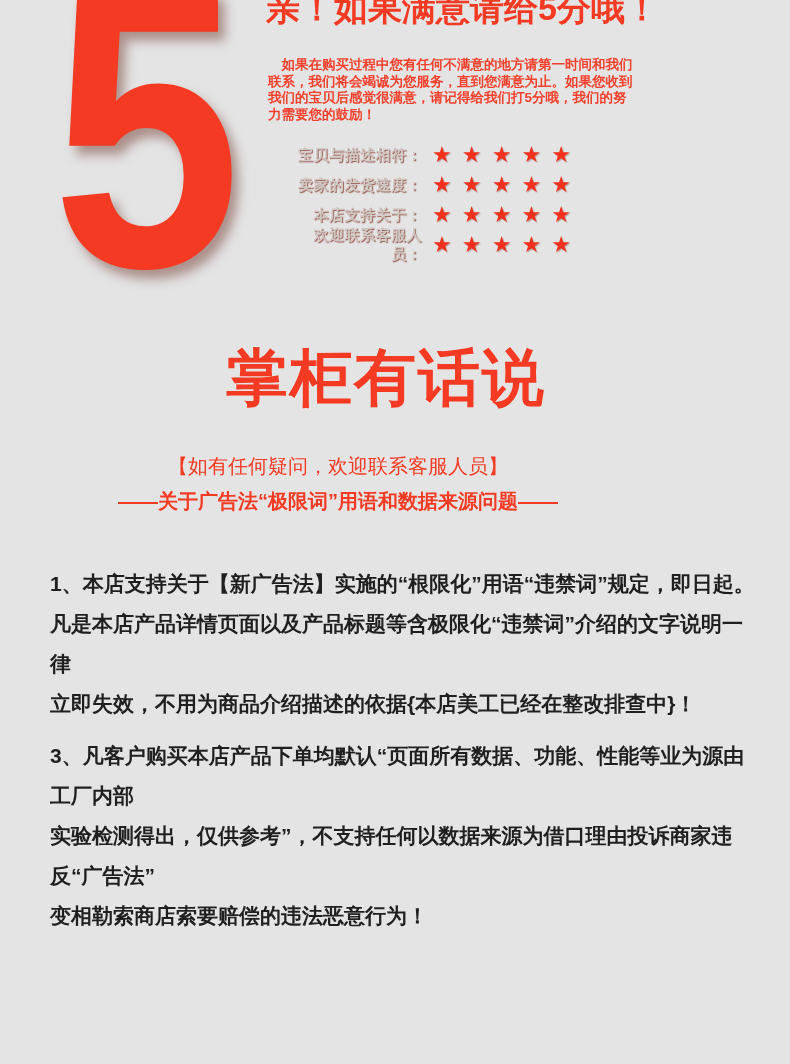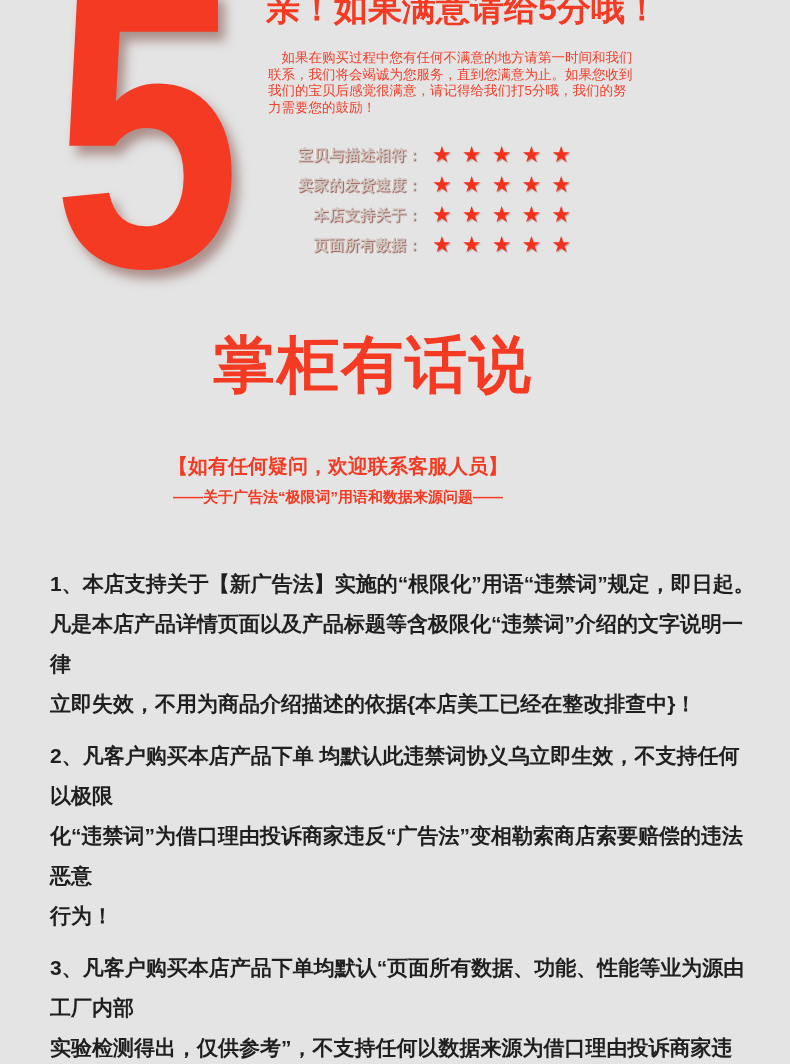--- a/index.html
+++ b/index.html
@@ -18,23 +18,23 @@
     transform:scaleX(0.85);transform-origin:left top;
     text-shadow:8px 9px 12px rgba(115,60,50,0.50);
     user-select:none;
   }
   .hero-title{
     position:absolute;left:266px;top:-14px;margin:0;
     font-size:34px;font-weight:700;color:#f43a22;
     white-space:nowrap;letter-spacing:0;
   }
   .hero-message{
-    position:absolute;left:268px;top:50px;margin:0;
+    position:absolute;left:268px;top:57px;margin:0;
     width:385px;
-    font-size:13.5px;line-height:16.5px;font-weight:400;
+    font-size:13.5px;line-height:16.5px;font-weight:700;
     color:#f2402c;
     white-space:pre-line;
   }
   
   .ratings{position:absolute;left:294px;top:140px;}
   .rating-row{display:flex;align-items:center;height:30px;}
   .rating-label{
     width:128px;text-align:right;
     font-size:15px;font-weight:700;letter-spacing:0.5px;
     color:#cfc8c4;
@@ -43,34 +43,34 @@
   }
   .rating-stars{
     margin-left:10px;
     font-size:22px;line-height:1;color:#f2301c;
     letter-spacing:2px;
     text-shadow:1px 1px 1px rgba(100,30,20,0.35);
     white-space:nowrap;
   }
   
   .shop-title{
-    position:absolute;top:320px;left:0;width:740px;margin:3px;
+    position:absolute;top:320px;left:0;width:740px;margin:16px;
     text-align:center;
     font-size:62px;font-weight:700;color:#f43a22;
     letter-spacing:2px;
   }
   .shop-note1{
     position:absolute;top:453px;left:0;width:676px;margin:0;
     text-align:center;
-    font-size:20px;font-weight:700;color:#f43a22;
+    font-size:20px;font-weight:400;color:#f43a22;
   }
   .shop-note2{
     position:absolute;top:488px;left:0;width:676px;margin:0;
     text-align:center;
-    font-size:15px;font-weight:700;color:#f43a22;
+    font-size:20px;font-weight:700;color:#f43a22;
   }
   
   .legal{
     position:absolute;left:50px;top:552px;width:706px;
     font-size:21px;line-height:40px;font-weight:600;
     color:#1f1f1f;
   }
   .legal p{margin:12px 0 6px;white-space:pre-line;}
 </style>
 </head>
@@ -93,37 +93,34 @@
         </div>
         <div class="rating-row">
           <span class="rating-label">卖家的发货速度：</span>
           <span class="rating-stars">★ ★ ★ ★ ★</span>
         </div>
         <div class="rating-row">
           <span class="rating-label">本店支持关于：</span>
           <span class="rating-stars">★ ★ ★ ★ ★</span>
         </div>
         <div class="rating-row">
-          <span class="rating-label">页面所有数据：</span>
+          <span class="rating-label">欢迎联系客服人员：</span>
           <span class="rating-stars">★ ★ ★ ★ ★</span>
         </div>
       </div>
   </section>
 
   <section>
     <h2 class="shop-title">掌柜有话说</h2>
     <p class="shop-note1">【如有任何疑问，欢迎联系客服人员】</p>
     <p class="shop-note2">——关于广告法“极限词”用语和数据来源问题——</p>
   </section>
 
   <section class="legal" id="legal">
       <p>1、本店支持关于【新广告法】实施的“根限化”用语“违禁词”规定，即日起。
 凡是本店产品详情页面以及产品标题等含极限化“违禁词”介绍的文字说明一律
 立即失效，不用为商品介绍描述的依据{本店美工已经在整改排查中}！</p>
-      <p>2、凡客户购买本店产品下单 均默认此违禁词协义乌立即生效，不支持任何以极限
-化“违禁词”为借口理由投诉商家违反“广告法”变相勒索商店索要赔偿的违法恶意
-行为！</p>
       <p>3、凡客户购买本店产品下单均默认“页面所有数据、功能、性能等业为源由工厂内部
 实验检测得出，仅供参考”，不支持任何以数据来源为借口理由投诉商家违反“广告法”
 变相勒索商店索要赔偿的违法恶意行为！</p>
     </section>
 
 </div>
 
 </body></html>

